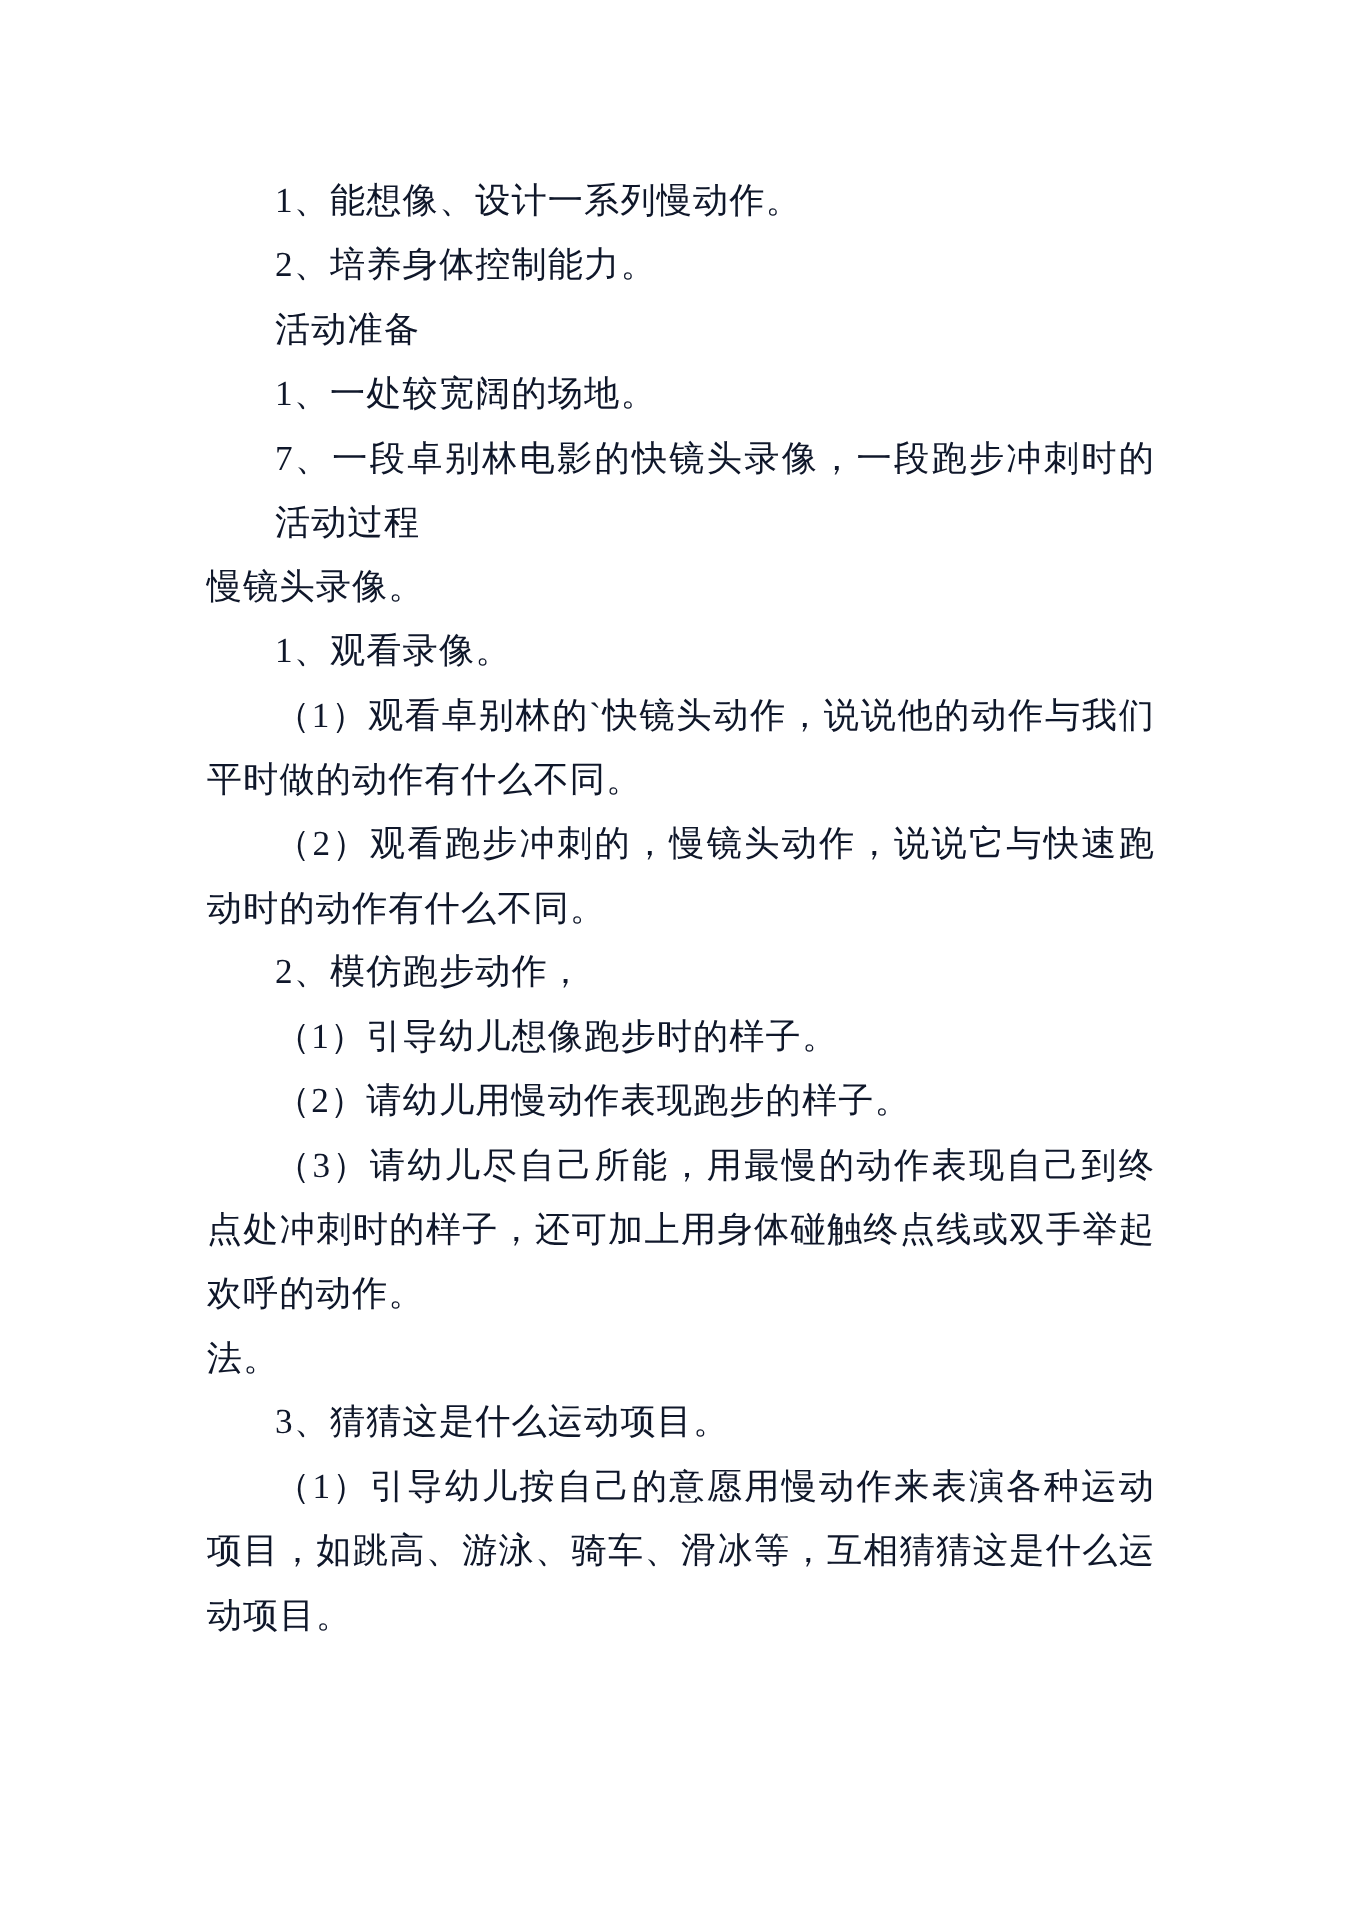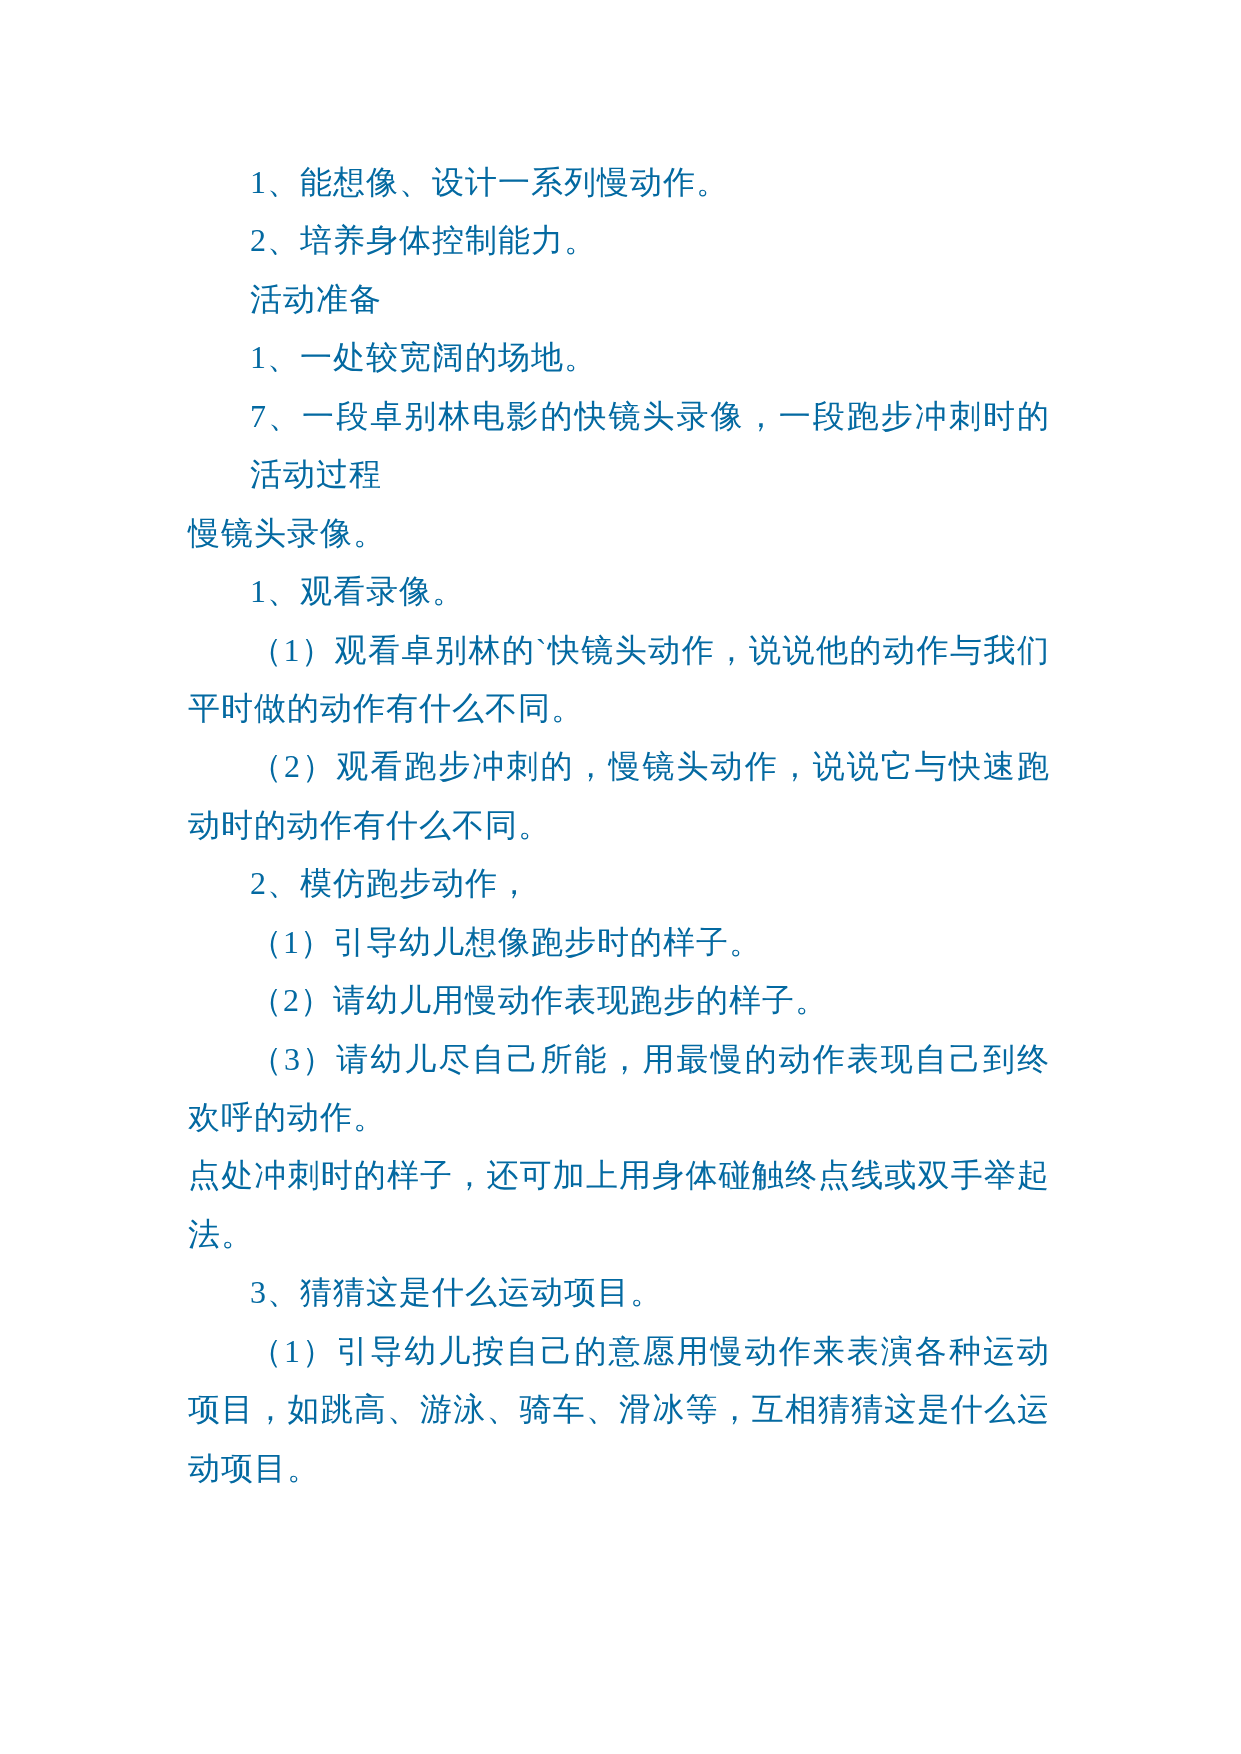--- a/index.html
+++ b/index.html
@@ -35,38 +35,38 @@
   .line.fill {
     white-space: normal;
     text-align: justify;
     text-align-last: justify;
   }
 </style>
 </head>
 <body>
 
 <div class="page" style="background: rgb(255, 255, 255);">
-  <div class="doc-body" style="color: #0369a1;">
+  <div class="doc-body" style="color: #0f172a;">
       <div class="line indent">1、能想像、设计一系列慢动作。</div>
       <div class="line indent">2、培养身体控制能力。</div>
       <div class="line indent">活动准备</div>
       <div class="line indent">1、一处较宽阔的场地。</div>
       <div class="line indent fill">7、一段卓别林电影的快镜头录像，一段跑步冲刺时的</div>
       <div class="line indent">活动过程</div>
       <div class="line">慢镜头录像。</div>
       <div class="line indent">1、观看录像。</div>
       <div class="line indent fill">（1）观看卓别林的`快镜头动作，说说他的动作与我们</div>
       <div class="line">平时做的动作有什么不同。</div>
       <div class="line indent fill">（2）观看跑步冲刺的，慢镜头动作，说说它与快速跑</div>
       <div class="line">动时的动作有什么不同。</div>
       <div class="line indent">2、模仿跑步动作，</div>
       <div class="line indent">（1）引导幼儿想像跑步时的样子。</div>
       <div class="line indent">（2）请幼儿用慢动作表现跑步的样子。</div>
       <div class="line indent fill">（3）请幼儿尽自己所能，用最慢的动作表现自己到终</div>
+      <div class="line fill">点处冲刺时的样子，还可加上用身体碰触终点线或双手举起</div>
       <div class="line">欢呼的动作。</div>
-      <div class="line fill">点处冲刺时的样子，还可加上用身体碰触终点线或双手举起</div>
       <div class="line">法。</div>
       <div class="line indent">3、猜猜这是什么运动项目。</div>
       <div class="line indent fill">（1）引导幼儿按自己的意愿用慢动作来表演各种运动</div>
       <div class="line fill">项目，如跳高、游泳、骑车、滑冰等，互相猜猜这是什么运</div>
       <div class="line">动项目。</div>
     </div>
 </div>
 
 </body></html>

